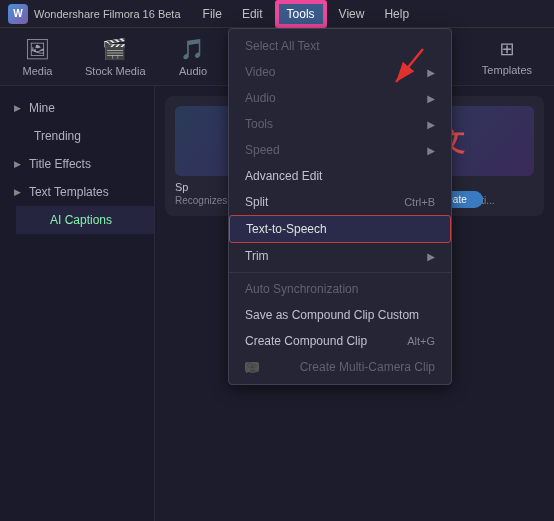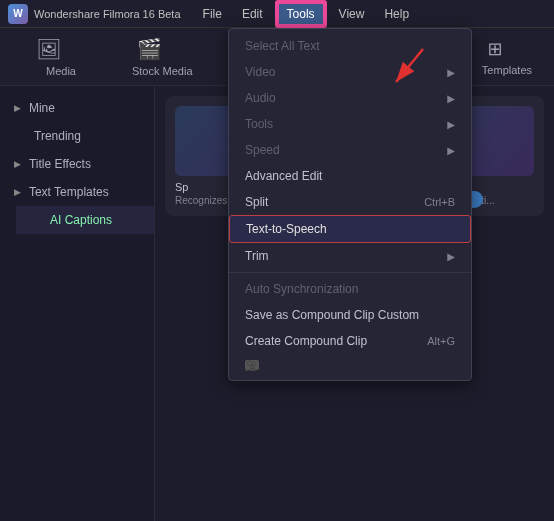--- a/index.html
+++ b/index.html
@@ -76,21 +76,20 @@
       border-radius: 4px;
       min-width: 55px;
     }
     .toolbar-icon {
       font-size: 20px;
       color: #a0a0b0;
     }
     .toolbar-label {
       font-size: 11px;
       color: #a0a0b0;
-      margin-left: 24px;
     }
 
     
     .main-content {
       display: flex;
       height: calc(521px - 86px);
     }
 
     
     .sidebar {
@@ -201,21 +200,21 @@
       left: 0;
       right: 0;
       bottom: 0;
       z-index: 100;
       pointer-events: none;
     }
     .dropdown-menu {
       position: absolute;
       top: 28px;
       left: 228px;
-      width: 244px;
+      width: 224px;
       background: #252535;
       border: 1px solid #404055;
       border-radius: 4px;
       box-shadow: 0 4px 16px rgba(0,0,0,0.5);
       padding: 4px 0;
       pointer-events: all;
     }
     .drop-item {
       padding: 6px 16px;
       font-size: 12px;
@@ -399,20 +398,21 @@
     </div>
     <div class="drop-item">
       <span>Save as Compound Clip Custom</span>
     </div>
     <div class="drop-item">
       <span>Create Compound Clip</span>
       <span class="drop-shortcut">Alt+G</span>
     </div>
     <div class="drop-item disabled with-icon">
       <span class="drop-camera-icon">🎥</span>
+      <span>Create Multi-Camera Clip</span>
     </div>
   </div>
 
   <svg class="red-arrow" viewBox="0 0 60 50">
     <defs>
       <marker id="arrowhead" markerWidth="8" markerHeight="6" refX="8" refY="3" orient="auto">
         <polygon points="0 0, 8 3, 0 6" fill="#e03030"></polygon>
       </marker>
     </defs>
     <line x1="55" y1="5" x2="28" y2="38" stroke="#e03030" stroke-width="2.5" marker-end="url(#arrowhead)"></line>

